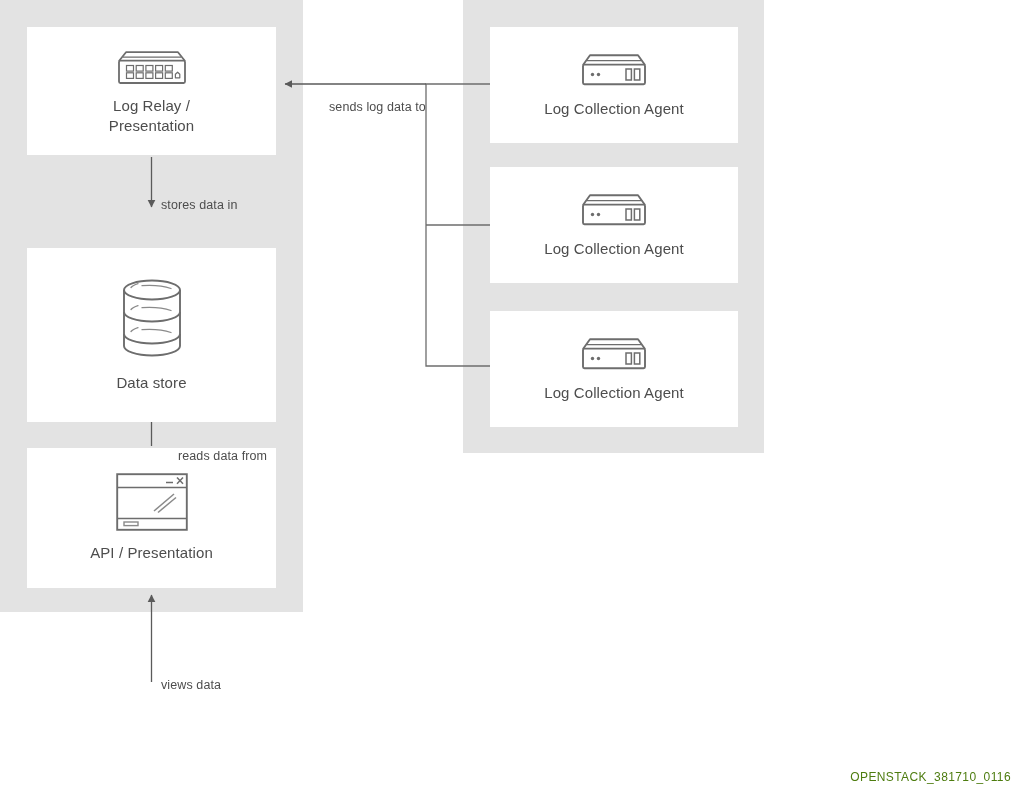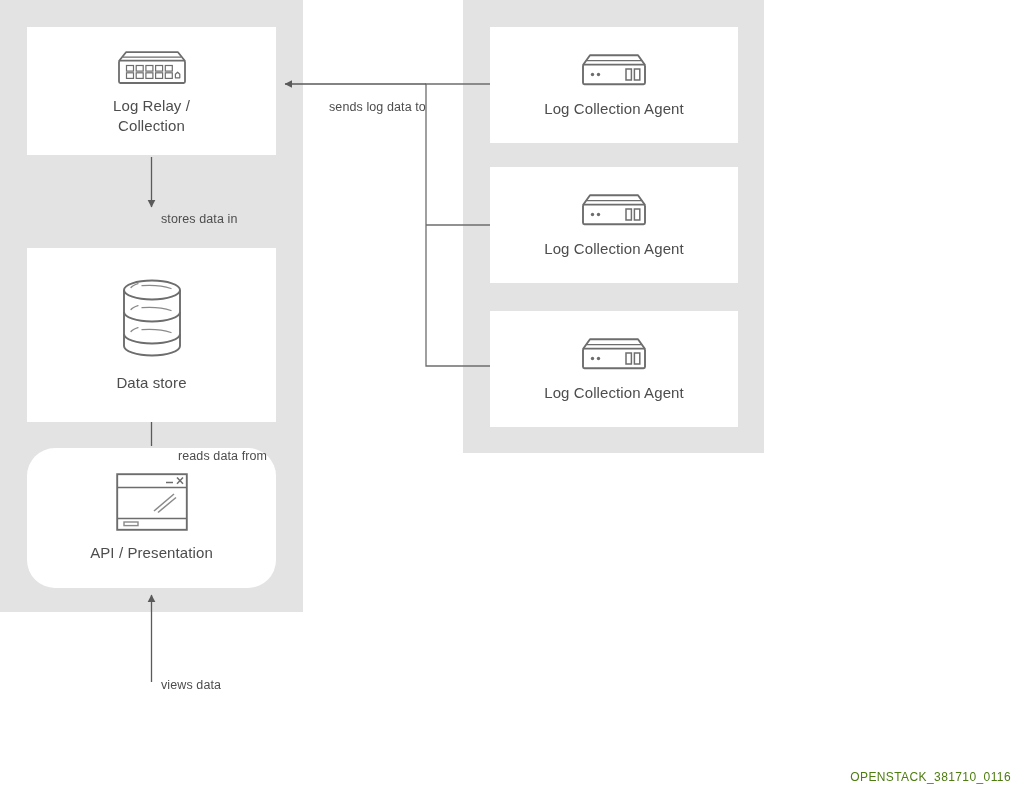--- a/index.html
+++ b/index.html
@@ -69,21 +69,21 @@
   
   #box-relay {
     left: 27px; top: 27px; width: 249px; height: 128px;
   }
   #box-relay .node-icon { margin-top: 2px; margin-bottom: 9px; }
   #box-datastore {
     left: 27px; top: 214px; width: 249px; height: 174px; margin-top: 34px;
   }
   #box-datastore .node-icon { margin-bottom: 14px; }
   #box-api {
-    left: 27px; top: 448px; width: 249px; height: 140px; border-radius: 28px;
+    left: 27px; top: 448px; width: 249px; height: 140px;
   }
   #box-api .node-icon { margin-bottom: 12px; }
   
   .box-agent {
     left: 490px; width: 248px; height: 116px; padding-left: 14px;
   }
   #box-agent-0 { top: 27px; }
   #box-agent-1 { top: 167px; }
   #box-agent-2 { top: 311px; }
   .box-agent .node-icon { margin-bottom: 11px; }
@@ -101,21 +101,21 @@
   
   .edge-label {
     position: absolute;
     font-size: 12.5px;
     color: #4d4d4d;
     white-space: nowrap;
     letter-spacing: 0.1px;
     margin-top: 38px;
   }
   #label-sends { left: 329px; top: 62px; }
-  #label-stores { left: 161px; top: 174px; }
+  #label-stores { left: 161px; top: 160px; }
   #label-reads { left: 178px; top: 411px; }
   #label-views { left: 161px; top: 640px; }
   
   #watermark {
     position: absolute;
     right: 13px;
     bottom: 8px;
     font-size: 12px;
     color: #4d7c0f;
     letter-spacing: 0.4px;
@@ -172,21 +172,21 @@
             <rect x="16.5" y="23.8" width="7" height="5.6"></rect>
             <rect x="26.2" y="23.8" width="7" height="5.6"></rect>
             <rect x="35.9" y="23.8" width="7" height="5.6"></rect>
             <rect x="45.6" y="23.8" width="7" height="5.6"></rect>
             <rect x="55.3" y="23.8" width="7" height="5.6"></rect>
           </g>
           <path d="M65.4,28.8 L65.4,25.2 L67.6,23.2 L69.8,25.2 L69.8,28.8 Z" fill="none" stroke="#6d6d6d" stroke-width="1.2" stroke-linejoin="round"></path>
         </svg>
       </span>
       <div class="node-label">Log Relay /
-Collection</div>
+Presentation</div>
     </div>
   </div>
 
   <div class="node-box" id="box-datastore">
     <div class="node-inner">
       <span class="node-icon">
         <svg width="76" height="82" viewBox="0 0 76 82">
           <g fill="none" stroke="#6d6d6d" stroke-width="1.9">
             <ellipse cx="38" cy="13" rx="28" ry="9.5"></ellipse>
             <path d="M10,13 L10,35"></path>

